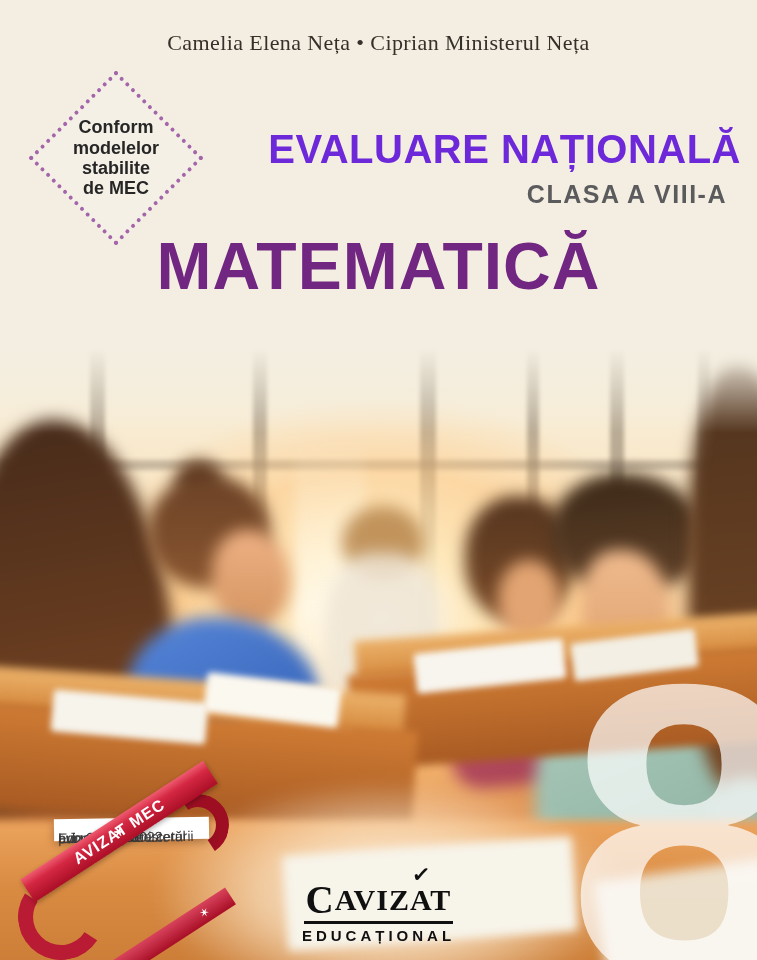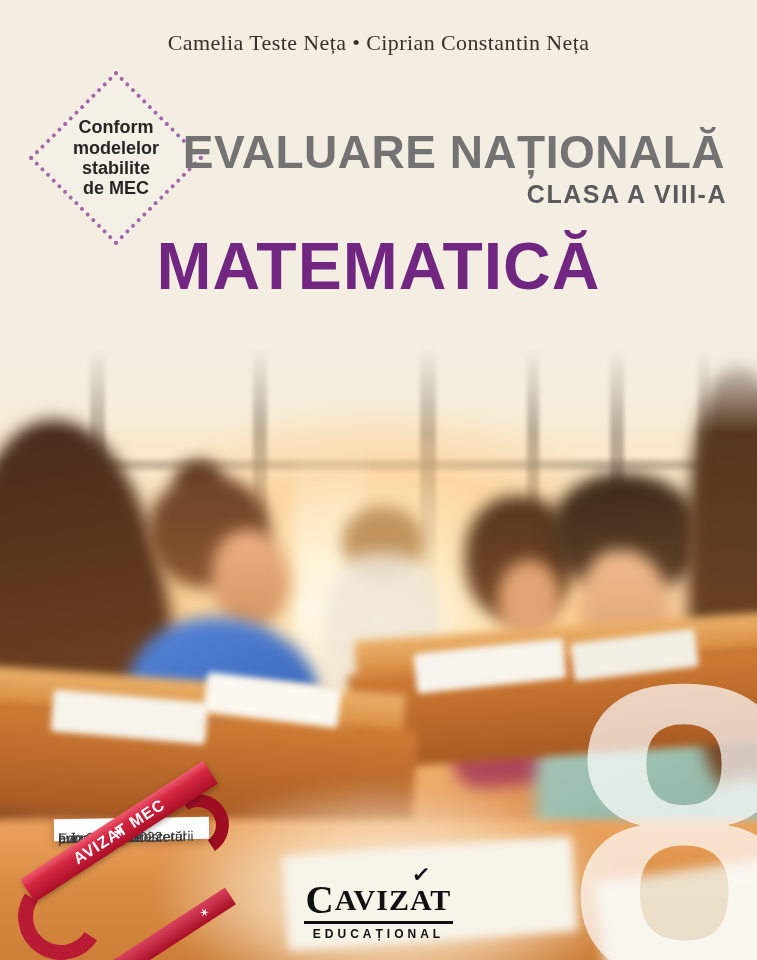--- a/index.html
+++ b/index.html
@@ -17,22 +17,22 @@
   .diamond{
     left:54px;top:96px;width:124px;height:124px;
     transform:rotate(45deg);border:4px dotted #a465ab;box-sizing:border-box;background:rgba(255,255,255,.15);
   }
   .diamond-text{
     position:absolute;inset:0;transform:rotate(-45deg);
     display:flex;flex-direction:column;justify-content:center;align-items:center;
     font-weight:bold;font-size:18px;line-height:1.13;color:#262626;text-align:center;
   }
   .title-main{
-    top:129px;right:32px;font-weight:800;font-size:46px;line-height:1;
-    color:#737373;letter-spacing:.5px;white-space:nowrap;
+    top:129px;right:16px;font-weight:800;font-size:40px;line-height:1;
+    color:#6d28d9;letter-spacing:.5px;white-space:nowrap;
   }
   .title-grade{
     top:182px;right:30px;font-weight:bold;font-size:25px;line-height:1;
     color:#5b5b5d;letter-spacing:1.5px;white-space:nowrap;
   }
   .subject-name{
     top:233px;left:0;width:100%;text-align:center;
     font-weight:800;font-size:66px;line-height:1;color:#712682;letter-spacing:1px;
   }
   .subject-tagline{
@@ -138,28 +138,28 @@
 
   
   .corint{left:0;top:880px;width:100%;text-align:center;z-index:40;}
   .corint-word{
     display:inline-block;position:relative;font-family:"Liberation Serif",serif;
     font-weight:900;font-size:30px;line-height:1;color:#101010;letter-spacing:1px;
     border-bottom:3px solid #101010;padding:0 2px 2px;
   }
   .corint-initial{font-size:39px;vertical-align:-3px;}
   .corint-check{position:absolute;top:-16px;right:22px;font-size:22px;font-weight:bold;color:#101010;transform:rotate(6deg);}
-  .corint-division{margin-top:3px;font-weight:bold;font-size:12px;letter-spacing:4px;color:#101010;}
+  .corint-division{margin-top:3px;font-weight:bold;font-size:15px;letter-spacing:4px;color:#101010;}
 </style>
 </head>
 <body>
 
 <div class="cover">
 
-  <div class="abs authors">Camelia Teste Neța • Ciprian Constantin Neța</div>
+  <div class="abs authors">Camelia Elena Neța • Ciprian Ministerul Neța</div>
 
   <div class="abs diamond">
     <div class="diamond-text">
       <span>Conform</span>
       <span>modelelor</span>
       <span>stabilite</span>
       <span>de MEC</span>
     </div>
   </div>
 

